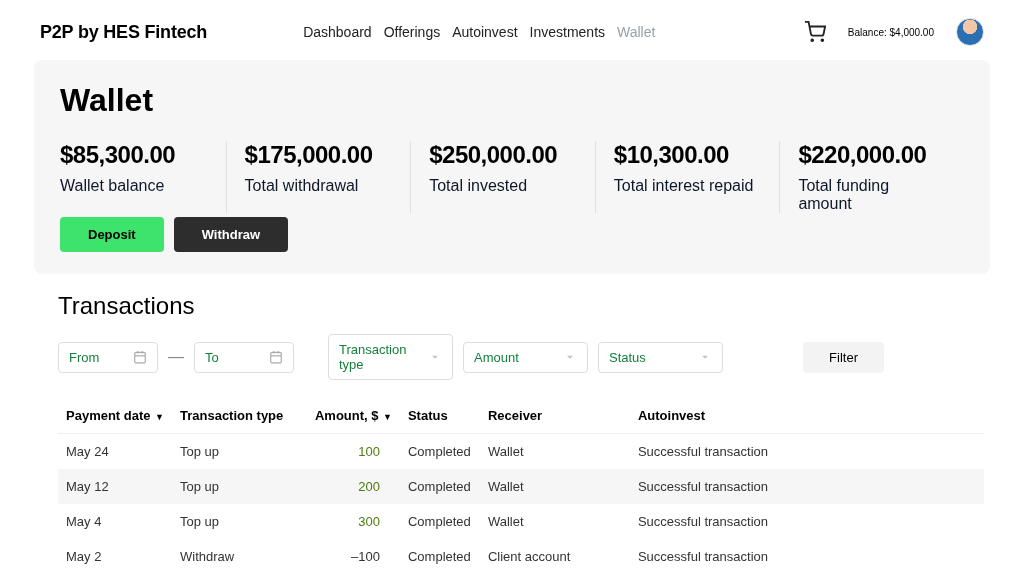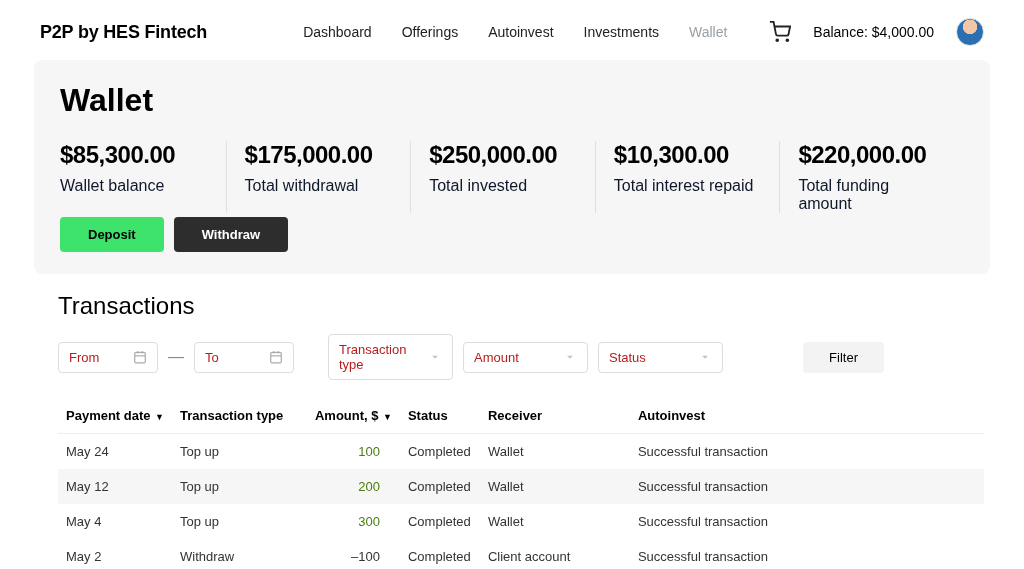--- a/index.html
+++ b/index.html
@@ -24,38 +24,38 @@
       padding: 18px 40px 14px 40px;
       gap: 24px;
     }
     .brand {
       font-weight: 800;
       font-size: 18px;
       letter-spacing: -0.2px;
     }
     .nav {
       display: flex;
-      gap: 30px;
+      gap: 12px;
       margin-left: 72px;
       font-size: 14px;
     }
     .nav a {
       color: #222;
       text-decoration: none;
       cursor: pointer;
     }
     .nav a.active { color: #9aa0a6; }
     .right-header {
       margin-left: auto;
       display: flex;
       align-items: center;
       gap: 22px;
     }
     .cart-icon { width: 22px; height: 22px; display:inline-block; }
-    .balance-text { font-size: 14px; }
+    .balance-text { font-size: 10px; }
     .avatar {
       width: 28px; height: 28px; border-radius: 50%;
       background: radial-gradient(circle at 50% 30%, #f2c6a6 32%, #2b6fb3 33%);
       border: 1px solid #e0e0e0;
     }
     
     .panel {
       margin: 0 34px;
       background: #f6f6f6;
       border-radius: 8px;
@@ -113,21 +113,21 @@
       display: flex;
       align-items: center;
       gap: 10px;
       margin-bottom: 18px;
     }
     .fbox {
       border: 1px solid #ddd;
       border-radius: 4px;
       padding: 7px 10px;
       font-size: 13px;
-      color: #b91c1c;
+      color: #15803d;
       background: #fff;
       display: flex;
       align-items: center;
       justify-content: space-between;
       cursor: pointer;
     }
     .fbox.date { width: 100px; }
     .fbox.sel { width: 125px; }
     .dash { color: #888; }
     .filter-btn {

